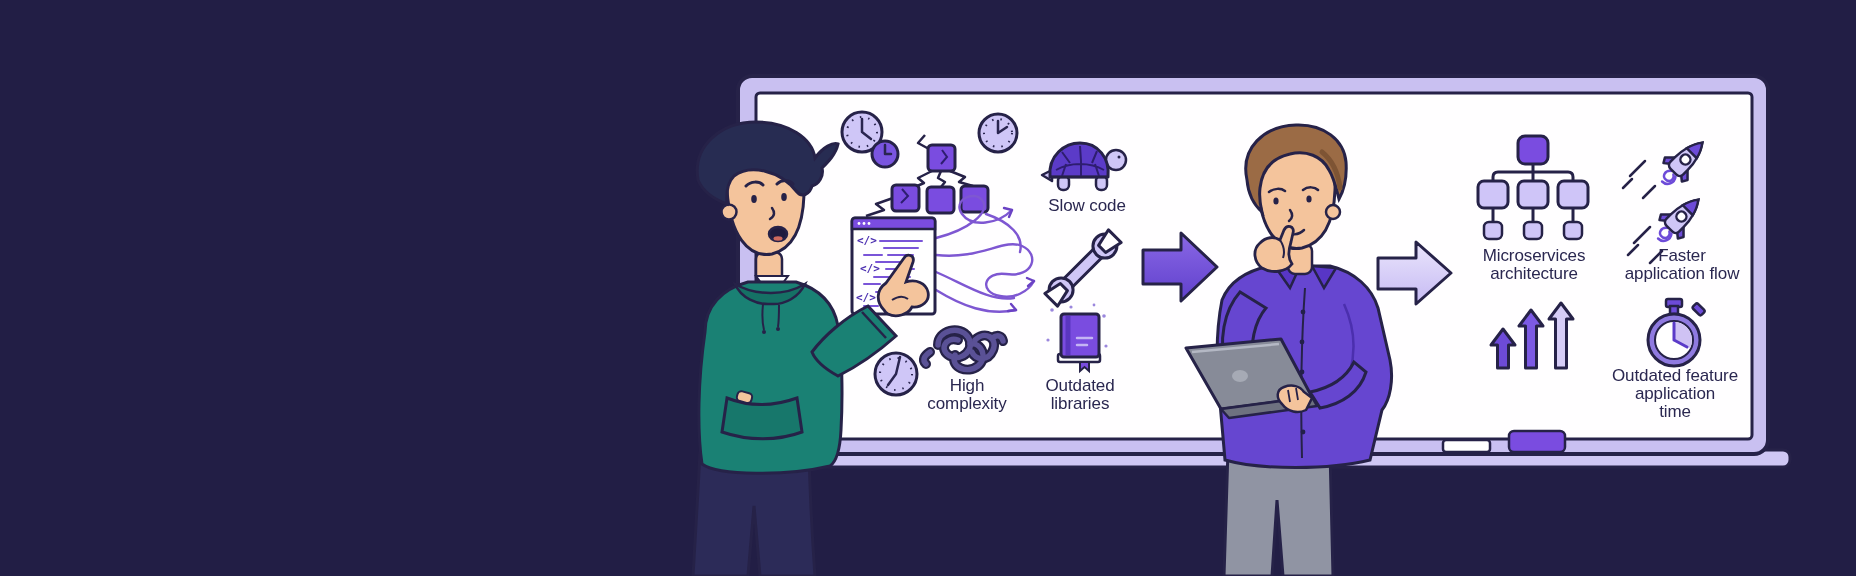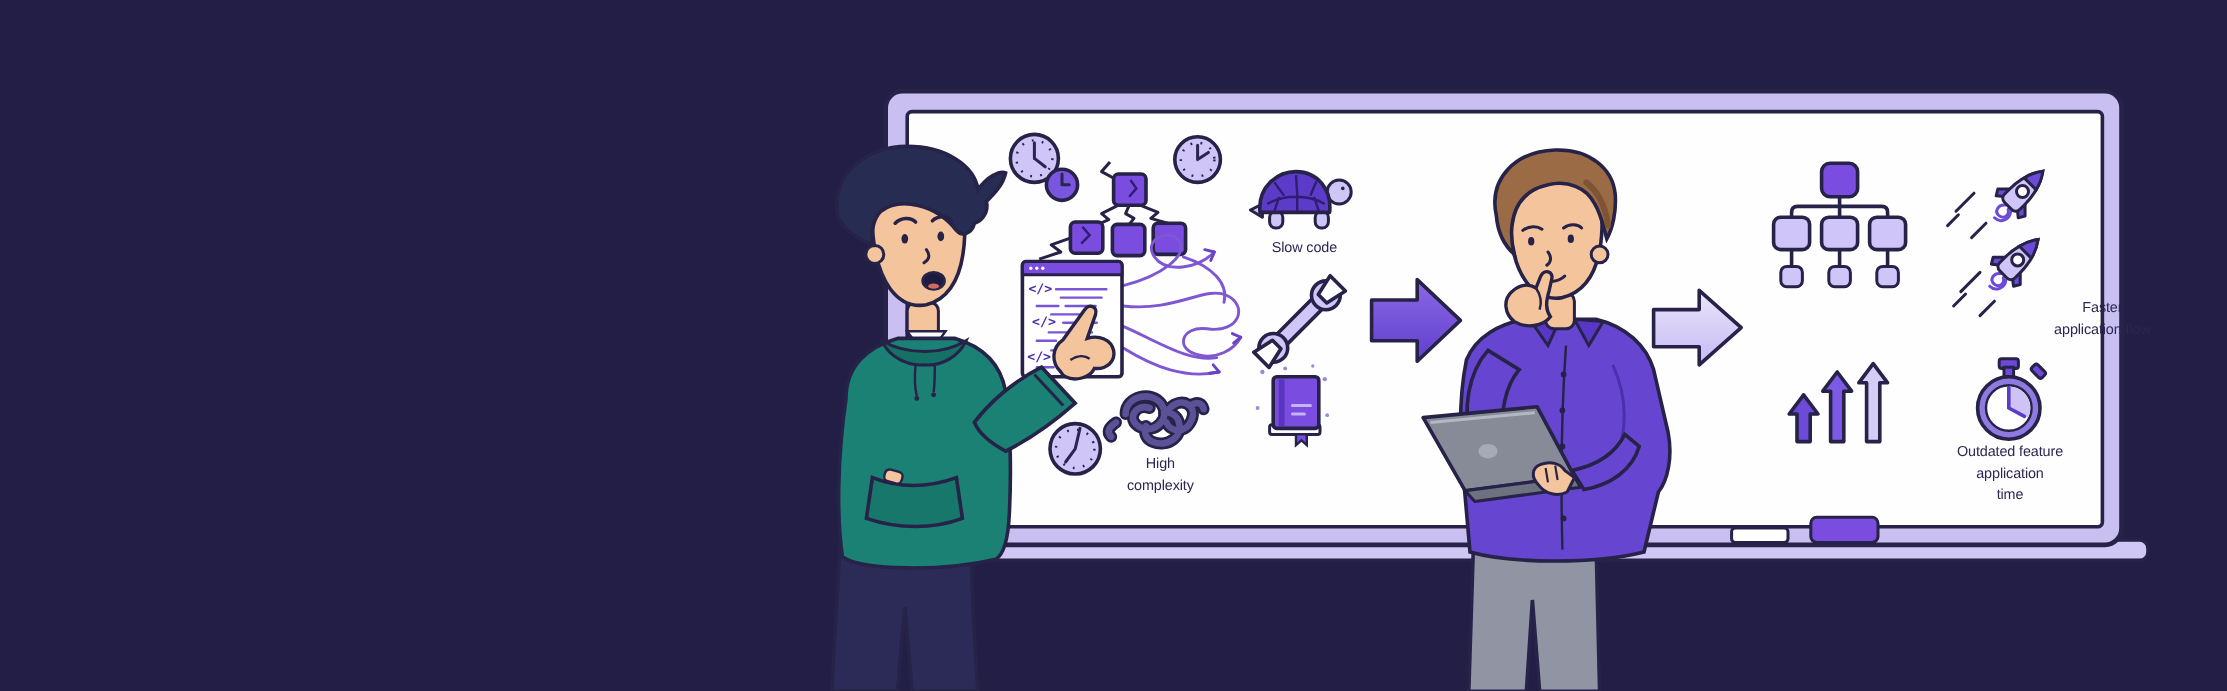--- a/index.html
+++ b/index.html
@@ -1,20 +1,20 @@
 <!DOCTYPE html>
 <html><head>
 <meta charset="utf-8">
 <style>
   html,body{margin:0;padding:0;background:#221e45;}
   .scene{position:relative;width:1856px;height:576px;background:#221e45;overflow:hidden;
          font-family:"Liberation Sans",sans-serif;}
   .scene svg{position:absolute;left:0;top:0;}
   .lbl{position:absolute;transform:translateX(-50%);text-align:center;color:#2a2750;
-       font-size:12px;line-height:18px;font-weight:500;letter-spacing:-.1px;}
+       font-size:17px;line-height:18px;font-weight:500;letter-spacing:-.1px;}
   .lbl div{white-space:nowrap;}
 </style>
 </head>
 <body>
 
 <div class="scene">
 <svg width="1856" height="576" viewBox="0 0 1856 576">
   <defs>
     <linearGradient id="gradDark" x1="0" y1="0" x2="0" y2="1">
       <stop offset="0" stop-color="#8a68e6"></stop>
@@ -264,21 +264,29 @@
   </g>
 </svg>
 
 <div class="lbl" style="left:1087px;top:197px;width:140px">
   <div>Slow code</div>
 </div>
 <div class="lbl" style="left:967px;top:377px;width:130px">
   <div>High</div>
   <div>complexity</div>
 </div>
-<div class="lbl" style="left:1752px;top:247px;width:180px">
+<div class="lbl" style="left:1080px;top:377px;width:120px">
+  <div>Outdated</div>
+  <div>libraries</div>
+</div>
+<div class="lbl" style="left:1534px;top:247px;width:190px">
+  <div>Microservices</div>
+  <div>architecture</div>
+</div>
+<div class="lbl" style="left:1682px;top:247px;width:180px">
   <div>Faster</div>
   <div>application flow</div>
 </div>
 <div class="lbl" style="left:1675px;top:367px;width:175px">
   <div>Outdated feature</div>
   <div>application</div>
   <div>time</div>
 </div>
 </div>
 

